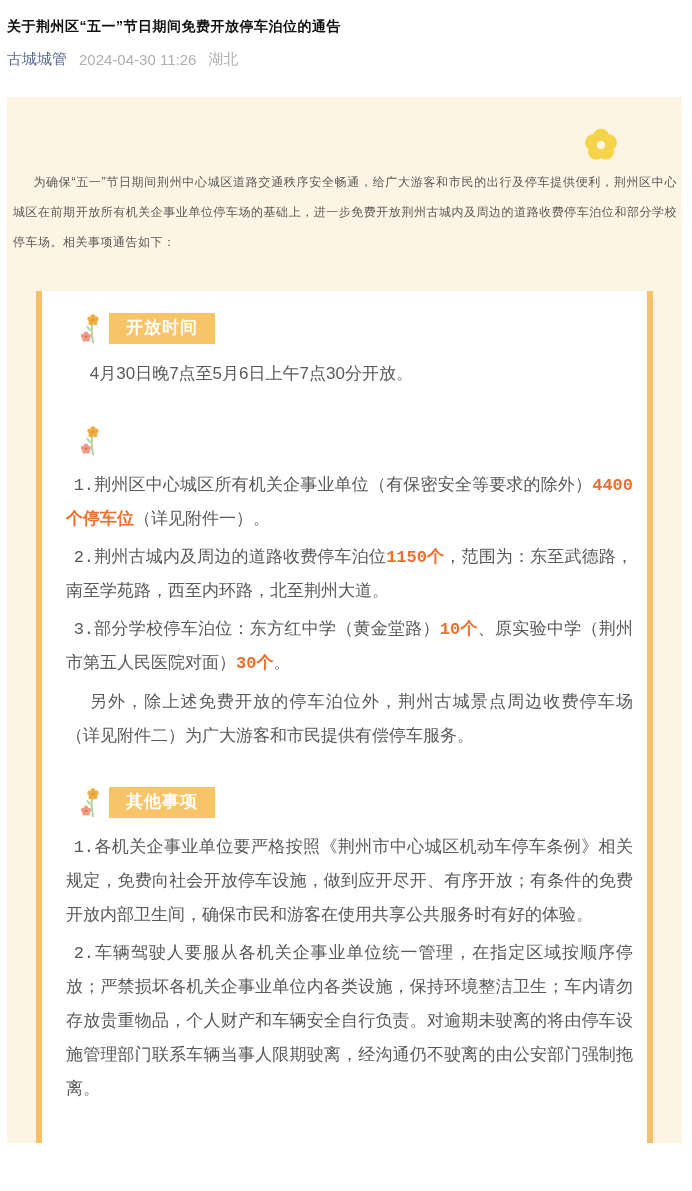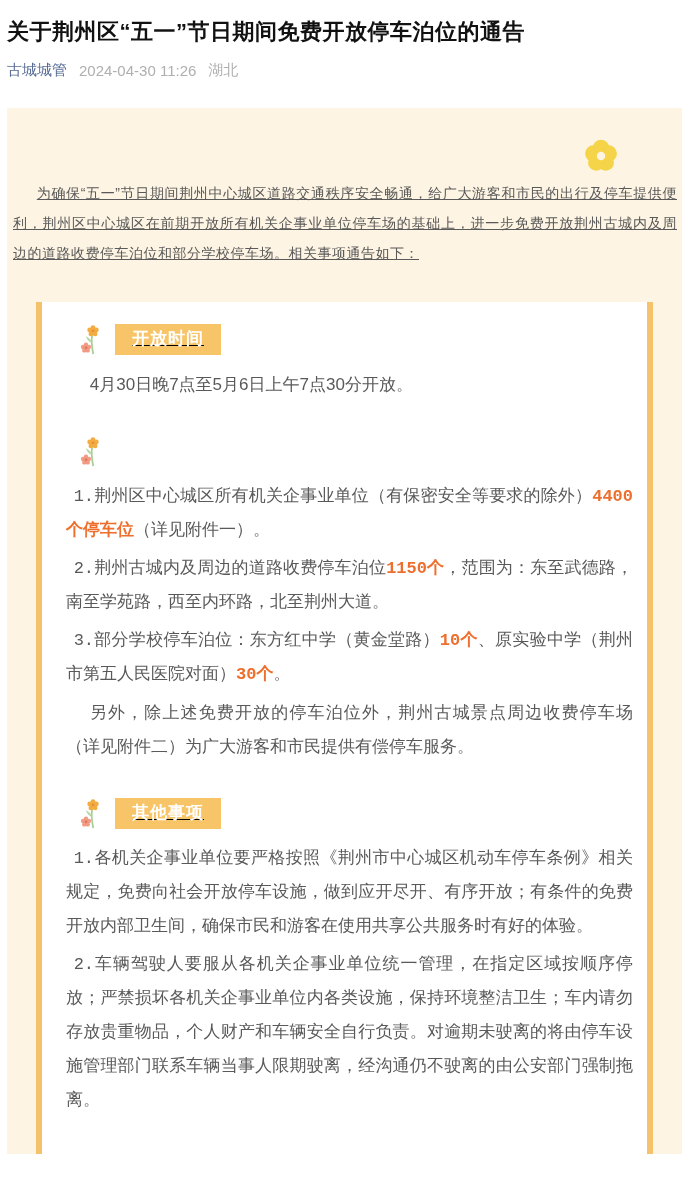--- a/index.html
+++ b/index.html
@@ -16,51 +16,50 @@
   *{margin:0;padding:0;box-sizing:border-box;}
   html,body{background:#ffffff;}
   body{
     width:692px;height:1191px;overflow:hidden;
     font-family:"Liberation Sans","DejaVu Sans",sans-serif;
     position:relative;
   }
   .page{width:692px;height:1191px;overflow:hidden;}
   header{padding:17px 10px 0 7px;}
   h1.title{
-    font-size:22px;line-height:1.4;font-weight:700;color:var(--title-text);
+    font-size:14px;line-height:1.4;font-weight:700;color:var(--title-text);
     letter-spacing:.5px;
   }
   .meta{margin-top:13px;font-size:15px;display:flex;align-items:center;gap:12px;}
   .meta .author{color:var(--author);text-decoration:none;cursor:pointer;}
   .meta .date,.meta .region{color:var(--meta-text);}
   .content{
     position:relative;
     margin:28px 10px 0 7px;
     height:1046px;
     background:var(--content-bg);
     padding:70px 5px 0 6px;
     overflow:hidden;
   }
   .deco-flower{position:absolute;top:29px;right:62px;width:38px;height:38px;display:block;}
   .intro{
-    font-size:14px;line-height:30px;color:var(--body-text);
-    text-align:justify;text-indent:1.7em;letter-spacing:.5px;text-decoration:underline;
+    font-size:12px;line-height:30px;color:var(--body-text);
+    text-align:justify;text-indent:1.7em;letter-spacing:.5px;
   }
   .card{
     margin:34px 24px 0 23px;
     background:#ffffff;
     border-left:6px solid var(--card-border);
     border-right:6px solid var(--card-border);
     padding:22px 10px 120px 20px;
     min-height:860px;
   }
   .section-heading{
-    display:flex;align-items:center;gap:15px;
+    display:flex;align-items:flex-end;gap:9px;
     margin:34px 0 13px 18px;
-    text-decoration:underline;
   }
   .section-heading:first-child{margin-top:0;}
   .sprig{width:20px;height:31px;flex:0 0 auto;display:block;}
   .badge{
     display:inline-block;background:var(--badge-bg);color:#ffffff;
     font-size:17px;font-weight:700;letter-spacing:1px;
     padding:6px 17px;line-height:1.1;
   }
   .para{
     font-size:17px;line-height:34px;color:var(--body-text);

